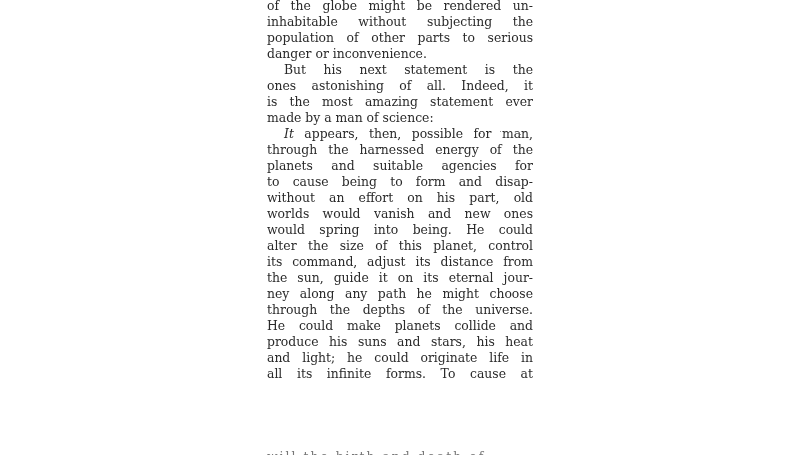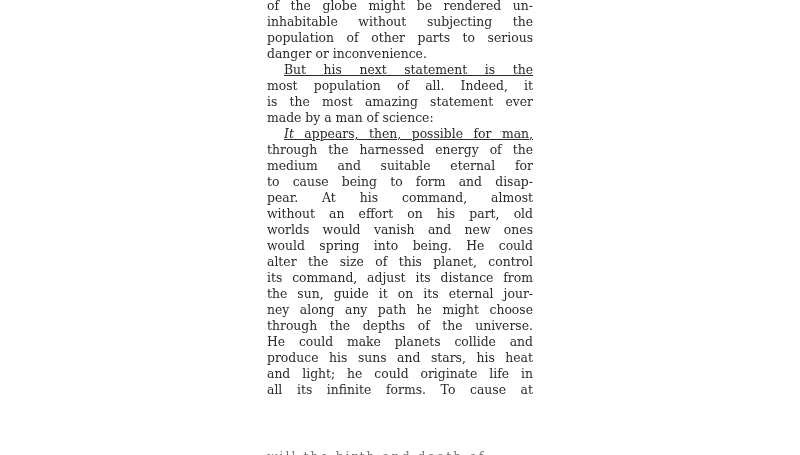--- a/index.html
+++ b/index.html
@@ -19,49 +19,48 @@
   }
   .line {
     display: block;
     white-space: nowrap;
     text-align: justify;
     text-align-last: justify;
     height: 16px;
     overflow: visible;
   }
   .line.last { text-align-last: left; }
-  .line.indent { padding-left: 17px; text-decoration: underline; }
+  .line.indent { padding-left: 17px; }
   .partial-top, .partial-bottom {
     position: absolute; left: 267px; width: 266px; height: 6px;
     overflow: hidden;
   }
   .partial-bottom { top: 450px; }
   .partial-bottom .ghost {
     font-family: "DejaVu Serif", serif; font-size: 12.4px; color: #777;
     line-height: 16px; margin-top: -1px; letter-spacing: 2px;
   }
   .speck { position: absolute; width: 1px; height: 1px; background: #999; }
 </style>
 </head>
 <body>
 
 <div class="column">
   <span class="line">of the globe might be rendered un-</span>
   <span class="line">inhabitable without subjecting the</span>
   <span class="line">population of other parts to serious</span>
   <span class="line last">danger or inconvenience.</span>
   <span class="line indent">But his next statement is the</span>
-  <span class="line">most population of all. Indeed, it</span>
+  <span class="line">ones astonishing of all. Indeed, it</span>
   <span class="line">is the most amazing statement ever</span>
   <span class="line last">made by a man of science:</span>
   <span class="line indent" style="font-style: normal;"><span class="ital" style="font-style: italic; margin-top: 19px;">It</span> appears, then, possible for man,</span>
   <span class="line">through the harnessed energy of the</span>
-  <span class="line">medium and suitable eternal for</span>
+  <span class="line">planets and suitable agencies for</span>
   <span class="line">to cause being to form and disap-</span>
-  <span class="line">pear. At his command, almost</span>
   <span class="line">without an effort on his part, old</span>
   <span class="line">worlds would vanish and new ones</span>
   <span class="line">would spring into being. He could</span>
   <span class="line">alter the size of this planet, control</span>
   <span class="line">its command, adjust its distance from</span>
   <span class="line">the sun, guide it on its eternal jour-</span>
   <span class="line">ney along any path he might choose</span>
   <span class="line">through the depths of the universe.</span>
   <span class="line">He could make planets collide and</span>
   <span class="line">produce his suns and stars, his heat</span>

